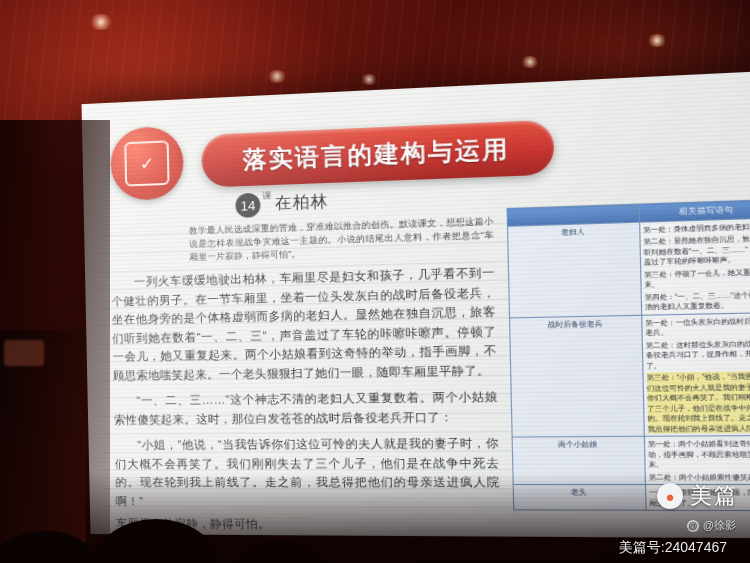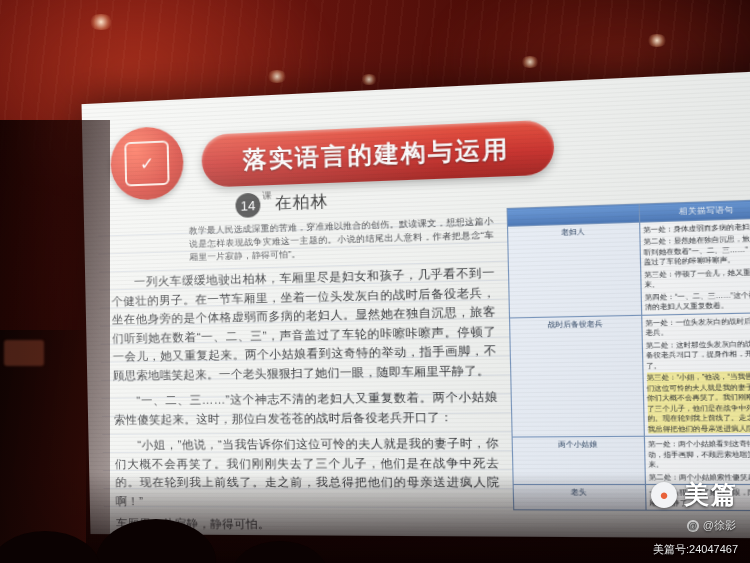--- a/index.html
+++ b/index.html
@@ -241,22 +241,22 @@
     width: 26px; height: 26px;
     border-radius: 50%;
     background: #f2f3f5;
     display: flex; align-items: center; justify-content: center;
     color: #e8623a;
     font-size: 15px;
     box-shadow: 0 1px 3px rgba(0,0,0,.4);
   }
   .mp-logo .wordmark {
     color: #fff;
-    font-size: 25px;
-    font-weight: bold;
+    font-size: 22px;
+    font-weight: normal;
     letter-spacing: 2px;
     text-shadow: 0 1px 3px rgba(0,0,0,.7);
   }
   .mp-author {
     position: absolute;
     right: 14px; bottom: 30px;
     display: flex; align-items: center; gap: 4px;
     color: #dcdcdc;
     font-size: 11px;
     z-index: 80;
@@ -265,23 +265,23 @@
   .mp-author .at {
     width: 12px; height: 12px;
     border-radius: 50%;
     background: #cfcfcf;
     color: #444;
     font-size: 9px;
     display: flex; align-items: center; justify-content: center;
   }
   .mp-id {
     position: absolute;
-    right: 12px; bottom: 6px;
+    right: 23px; bottom: 6px;
     color: #e9e9e9;
-    font-size: 11px;
+    font-size: 14px;
     z-index: 80;
     text-shadow: 0 1px 2px rgba(0,0,0,.85);
   }
 
   
   .head {
     position: absolute;
     background: #0b0202;
     border-radius: 50% 50% 42% 42% / 60% 60% 40% 40%;
     z-index: 60;

